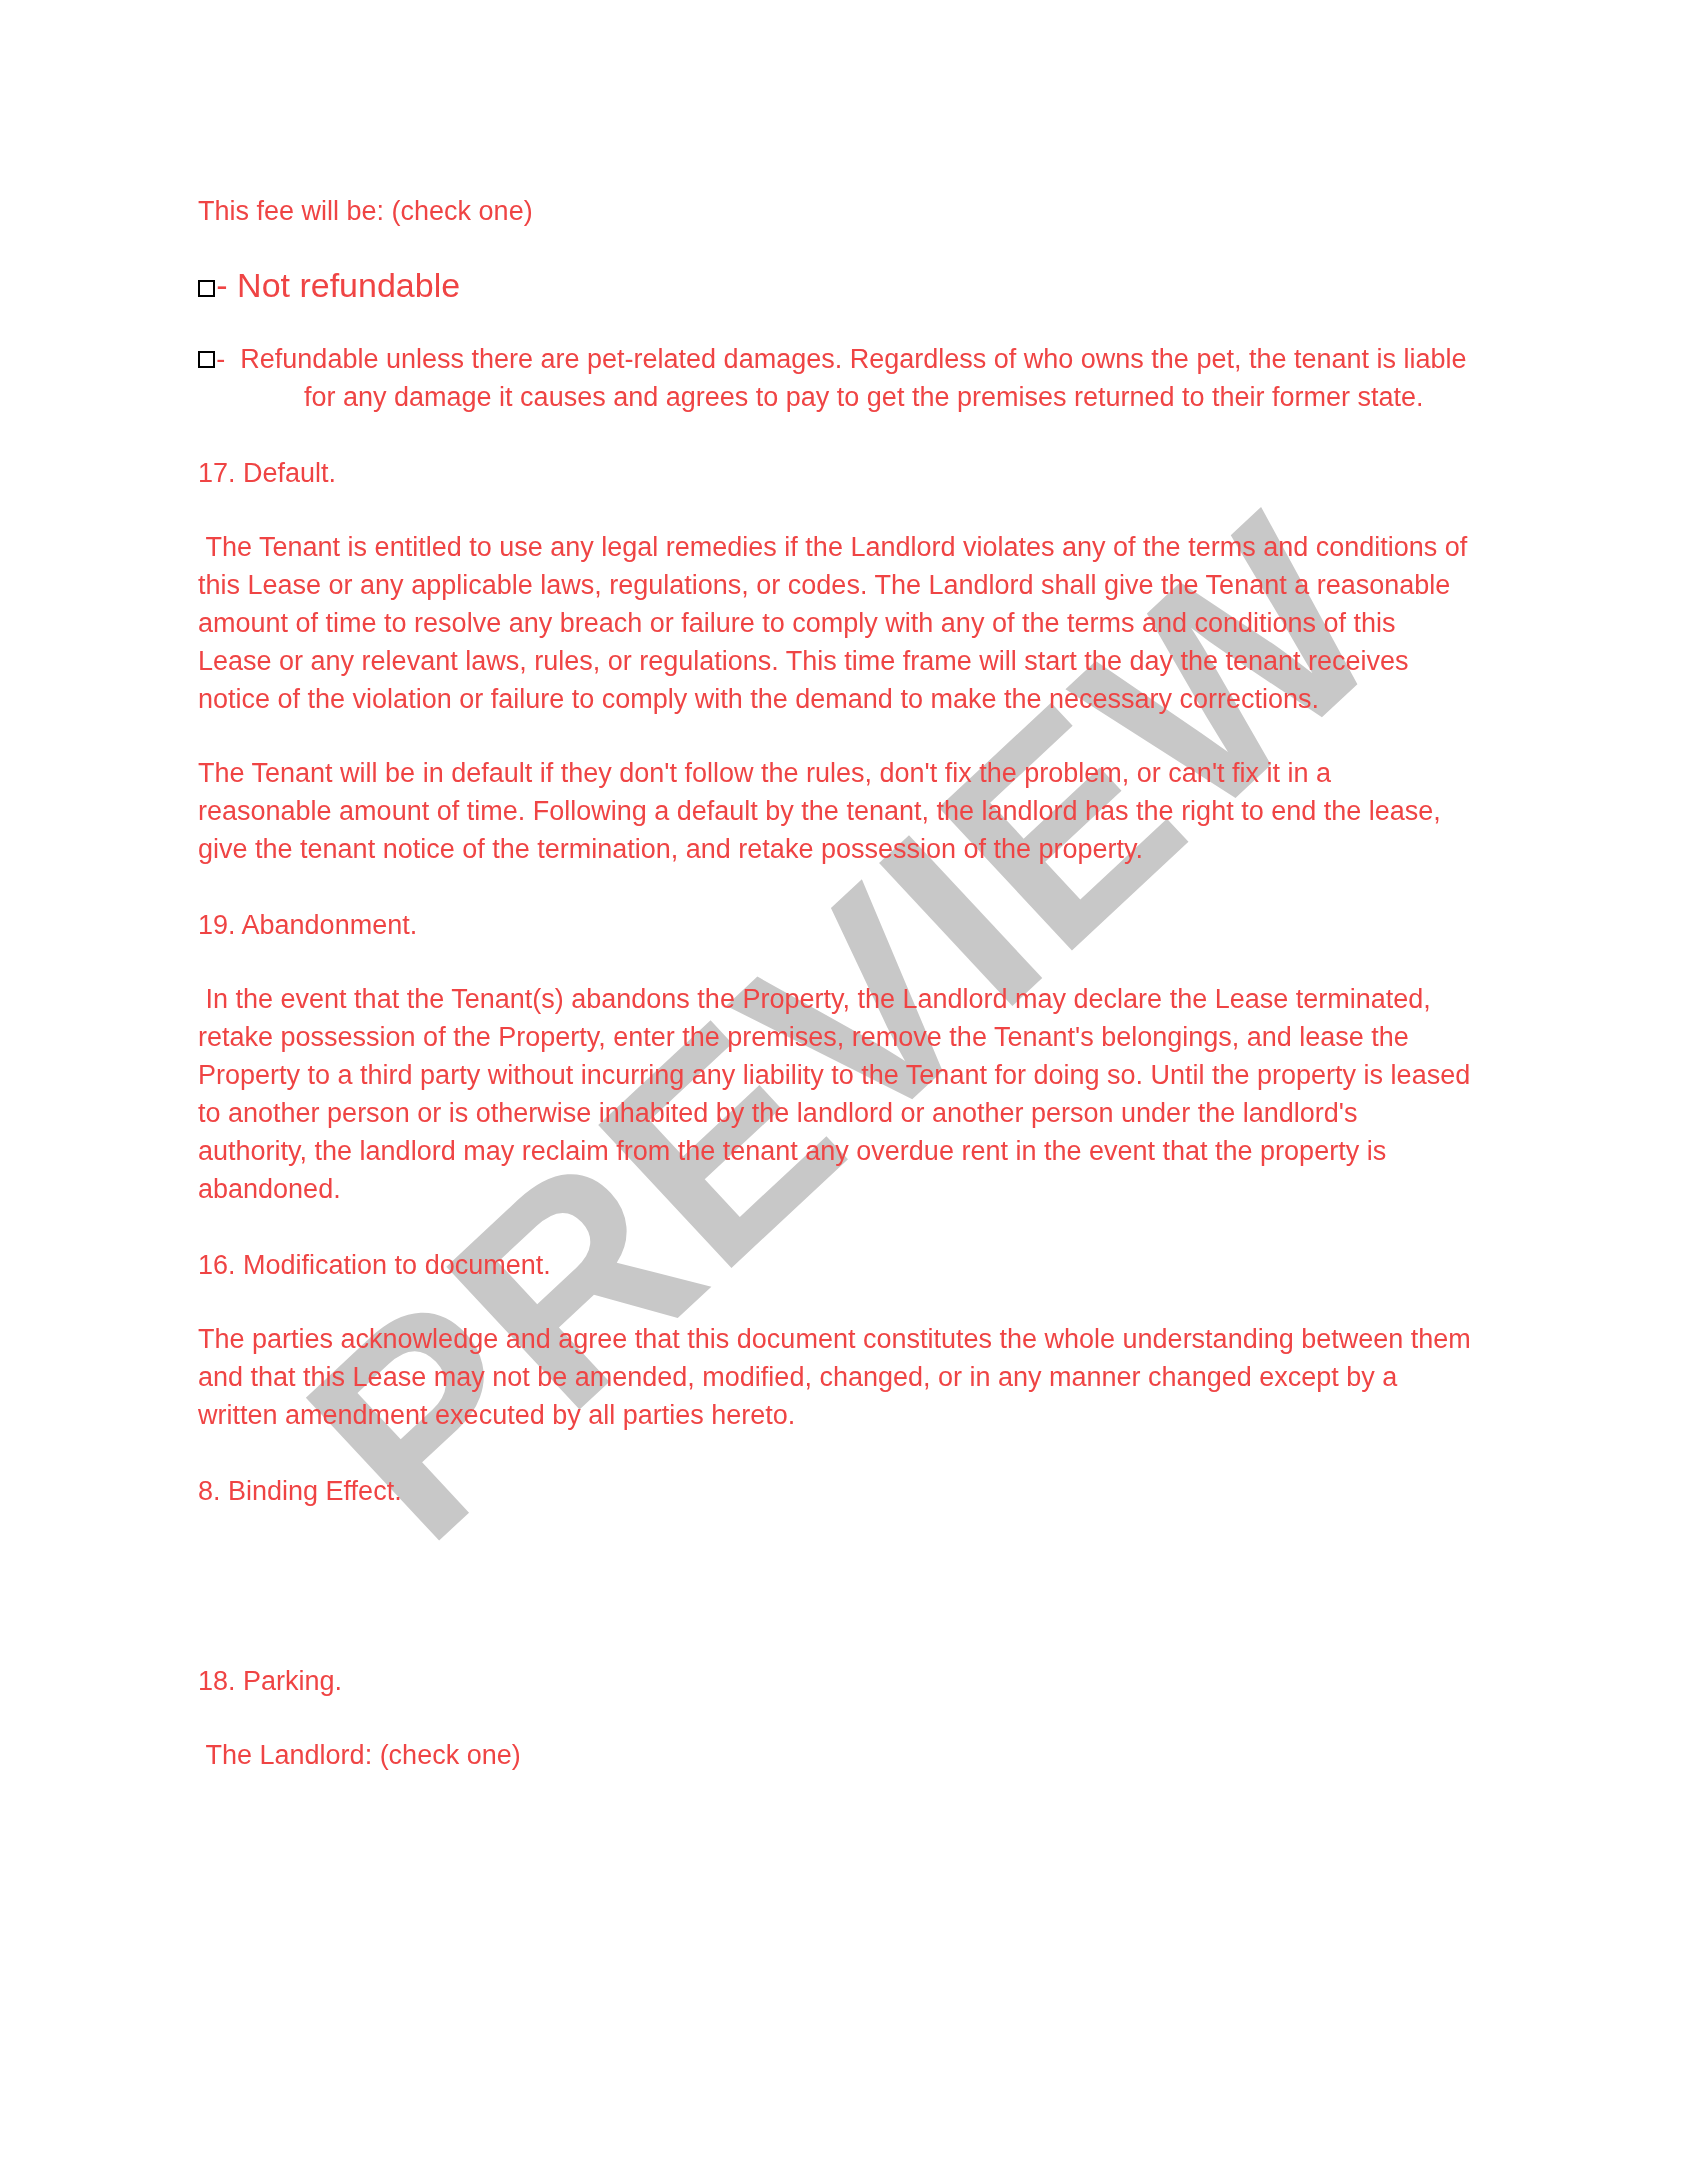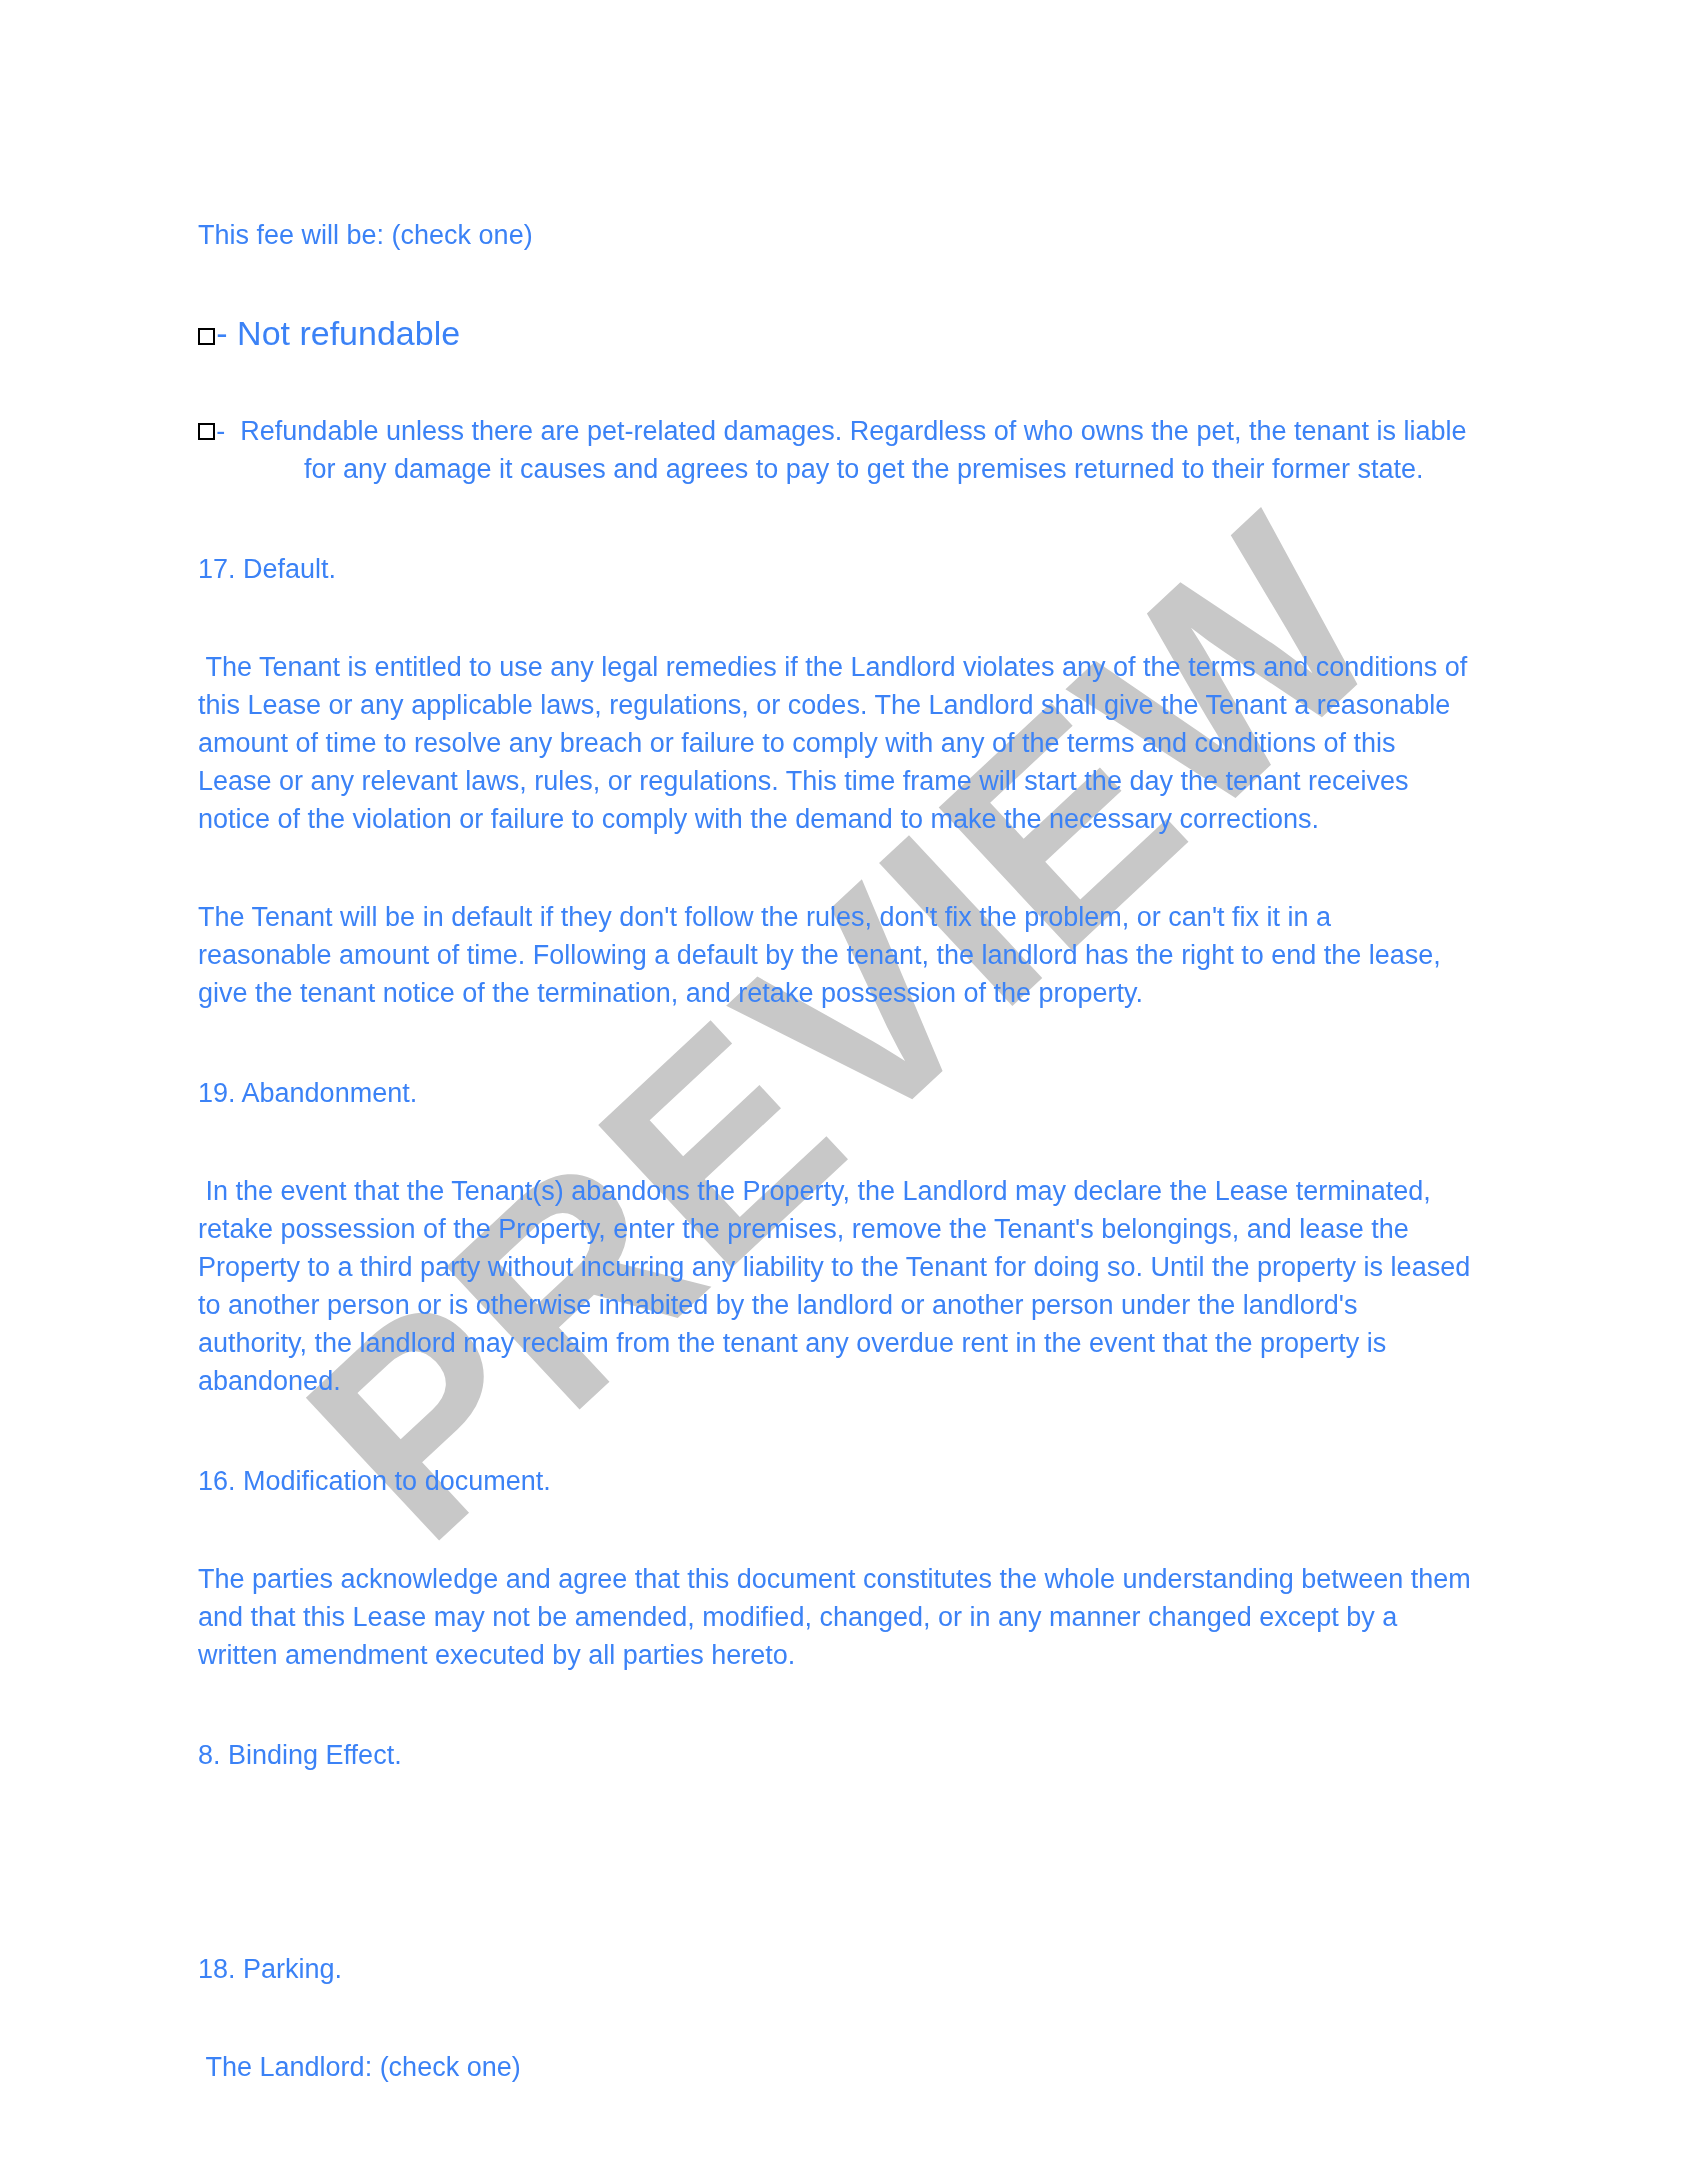--- a/index.html
+++ b/index.html
@@ -53,23 +53,22 @@
     position: absolute;
     left: 198px;
     top: 192px;
     width: 1274px;
     z-index: 2;
   }
 
   .blk {
     font-size: 27px;
     line-height: 38px;
-    color: #3b82f6;
+    color: #ef4444;
     white-space: pre-wrap;
-    margin-top: 24px;
   }
 
   .spacer-sm { height: 36px; }
   .spacer-md { height: 38px; }
   .spacer-xl { height: 116px; }
 
   .checkline {
     display: block;
     font-size: 34px;
     line-height: 38px;

